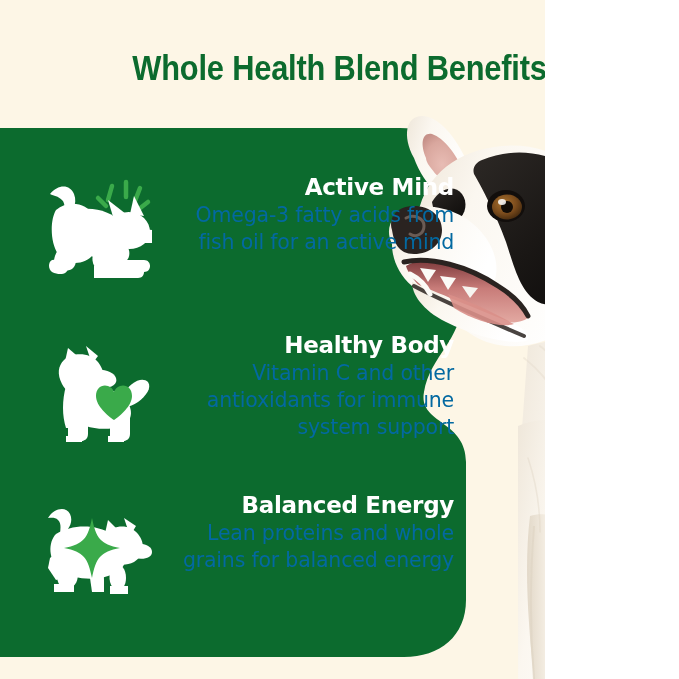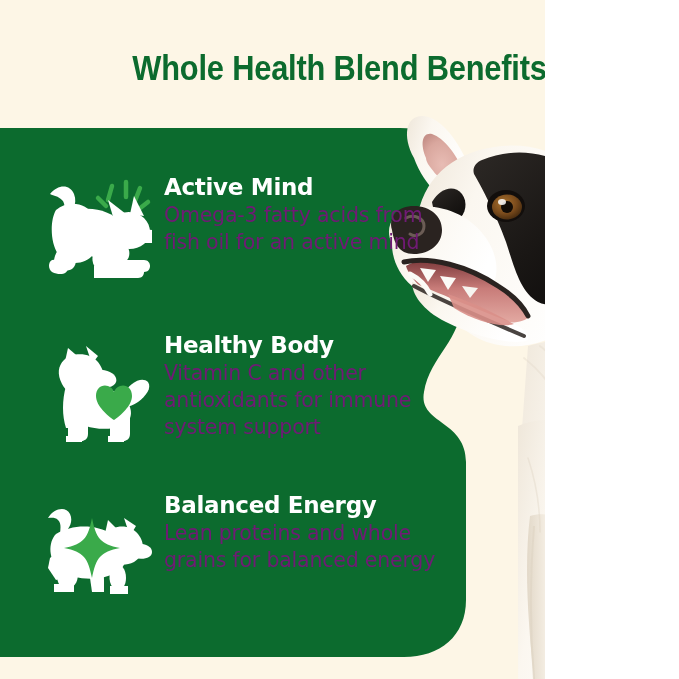--- a/index.html
+++ b/index.html
@@ -72,37 +72,38 @@
     width: 118px;
     height: 118px;
     margin-right: 12px;
     margin-top: 4px;
   }
   .benefit-icon svg { display: block; }
 
   .benefit-text {
     flex: 1 1 auto;
     padding-top: 6px;
+    text-align: right;
   }
   .benefit-heading {
     font-family: "DejaVu Sans", sans-serif;
     font-weight: bold;
     font-size: 23px;
     line-height: 27px;
     color: #FFFFFF;
     letter-spacing: -0.3px;
     margin: 0 0 1px 0;
     white-space: nowrap;
   }
   .benefit-desc {
     font-family: "DejaVu Sans", sans-serif;
     font-weight: normal;
     font-size: 20.5px;
     line-height: 27px;
-    color: #701a75;
+    color: #0369a1;
     letter-spacing: -0.2px;
     margin: 0;
     max-width: 300px;
   }
   #benefit-1 .benefit-desc { max-width: 330px; }
 </style>
 </head>
 <body>
 
 <div id="infographic">

